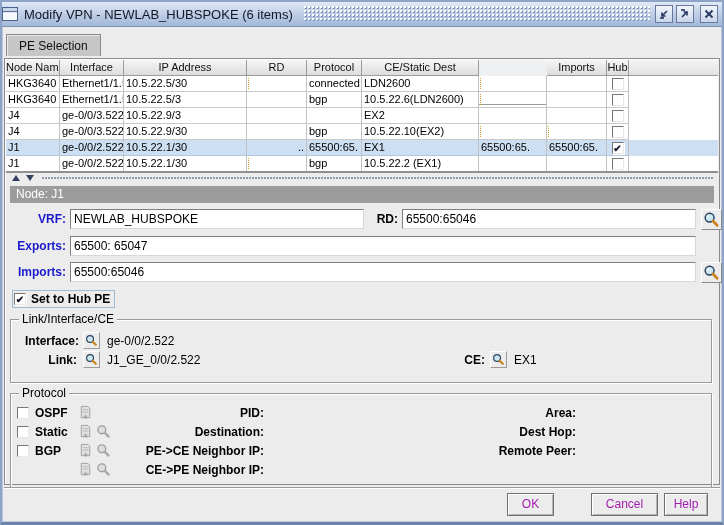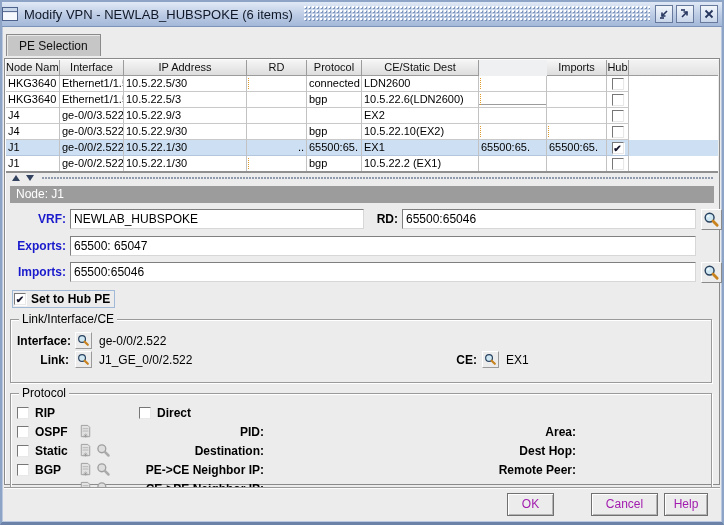--- a/index.html
+++ b/index.html
@@ -265,21 +265,21 @@
 
       <div class="ckrow" style="left:6px; top:107px;">
         <div class="focusring">
           <span class="cbx ck checked">✔</span>
           <span class="cklabel">Set to Hub PE</span>
         </div>
       </div>
 
       <div class="group" style="top:136px; height:64px;">
         <span class="legend">Link/Interface/CE</span>
-        <div style="position:relative; padding:12px 6px 0 6px;">
+        <div style="position:relative; padding:12px 6px 0 6px;margin-left:8px;">
           <div class="grow">
             <span class="gl" style="left:0; width:52px; text-align:right;">Interface:</span>
             <span class="magsmall" style="left:58px; top:0;">
               <svg viewBox="0 0 18 18">
                   <circle cx="7" cy="7" r="4.7" fill="#cfe7f2" stroke="#27415f" stroke-width="1.6"></circle>
                   <path d="M10.6 10.6 L15 15" stroke="#c8821e" stroke-width="3" stroke-linecap="round"></path>
                 </svg>
             </span>
             <span class="gval" style="left:82px;">ge-0/0/2.522</span>
           </div>
@@ -301,30 +301,20 @@
             </span>
             <span class="gval" style="left:489px;">EX1</span>
           </div>
         </div>
       </div>
 
       <div class="group" style="top:210px; height:100px;">
         <span class="legend">Protocol</span>
         <div style="position:relative; padding:10px 4px 0 4px;">
 
-          <div class="grow">
-            <span class="pck" style="left:2px;">
-                <span class="cbx"></span>
-                <span class="cklabel">RIP</span>
-              </span>
-            <span class="pck" style="left:124px;">
-                <span class="cbx"></span>
-                <span class="cklabel">Direct</span>
-              </span>
-          </div>
 
           <div class="grow">
             <span class="pck" style="left:2px;">
                 <span class="cbx"></span>
                 <span class="cklabel">OSPF</span>
               </span>
             <span class="dicon" style="left:62px;">
               <svg viewBox="0 0 16 16">
                   <path d="M3.5 1.5 h7 l2 2 v10 h-9 z" fill="#e2e2e2" stroke="#9e9e9e"></path>
                   <line x1="5" y1="5" x2="11" y2="5" stroke="#b4b4b4"></line>

